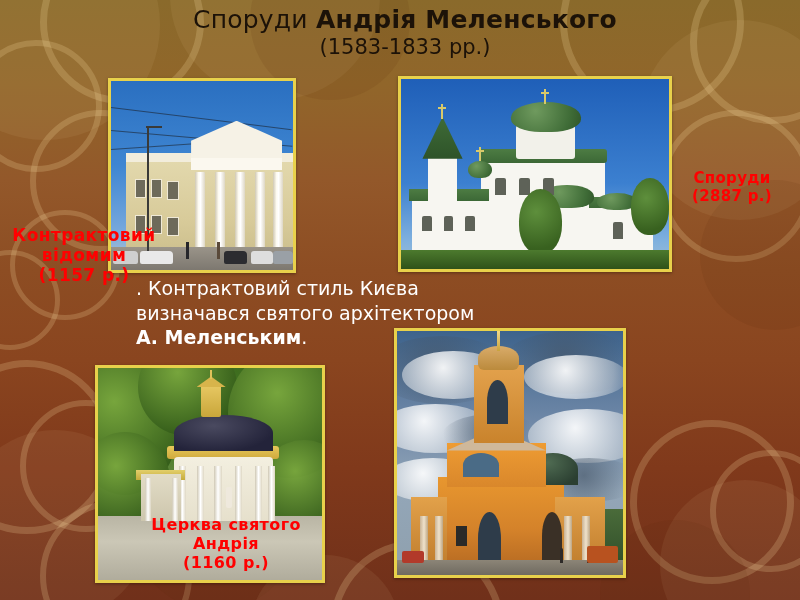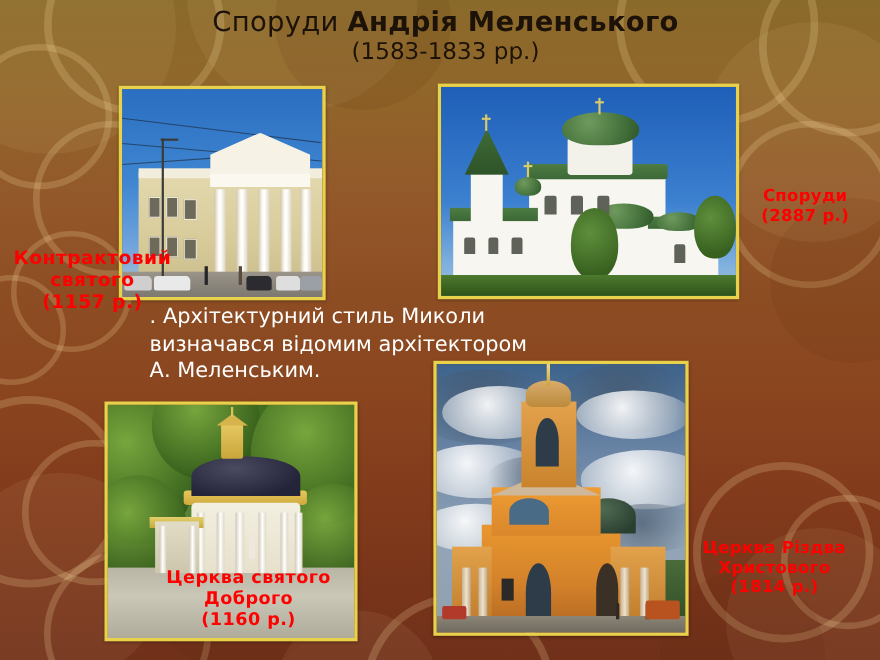--- a/index.html
+++ b/index.html
@@ -320,21 +320,21 @@
     position: absolute;
     left: 136px;
     top: 276px;
     width: 430px;
     z-index: 7;
     color: #ffffff;
     font-size: 19px;
     line-height: 1.30;
     text-align: left;
   }
-  #body-text .strong { font-weight: normal; }
+  #body-text .strong { font-weight: bold; }
 </style>
 </head>
 <body>
 
 <div id="slide">
 
   <div id="rings">
     <div class="disc" style="left:-70px;  top:-90px;  width:230px; height:230px;"></div>
     <div class="ring" style="left:40px;   top:-60px;  width:150px; height:150px; border-width:7px;"></div>
     <div class="ring" style="left:-30px;  top:40px;   width:120px; height:120px; border-width:6px;"></div>
@@ -500,40 +500,35 @@
       <div class="p4-ground"></div>
       <div class="p4-person" style="left:72%;"></div>
       <div class="p4-person" style="left:84%;"></div>
       <div style="position:absolute; right:2%; bottom:5%; width:14%; height:7%; background:#b8521f; border-radius:2px;"></div>
       <div style="position:absolute; left:2%; bottom:5%; width:10%; height:5%; background:#b23a2a; border-radius:2px;"></div>
     </div>
   </div>
 
   <div class="caption" id="cap-contract">
     <div>Контрактовий</div>
-    <div>святого</div>
+    <div>відомим</div>
     <div>(1157 р.)</div>
   </div>
 
   <div class="caption" id="cap-mykola-dobry">
     <div>Споруди</div>
     <div>(2887 р.)</div>
   </div>
 
   <div class="caption" id="cap-sv-mykolaya">
     <div>Церква святого</div>
-    <div>Доброго</div>
+    <div>Андрія</div>
     <div>(1160 р.)</div>
   </div>
 
-  <div class="caption" id="cap-rizdva">
-    <div>Церква Різдва</div>
-    <div>Христового</div>
-    <div>(1814 р.)</div>
-  </div>
 
   <div id="body-text">
-    <div>. Архітектурний стиль Миколи</div>
-    <div>визначався відомим архітектором</div>
+    <div>. Контрактовий стиль Києва</div>
+    <div>визначався святого архітектором</div>
     <div><span class="strong">А. Меленським</span><span>.</span></div>
   </div>
 
 </div>
 
 </body></html>

